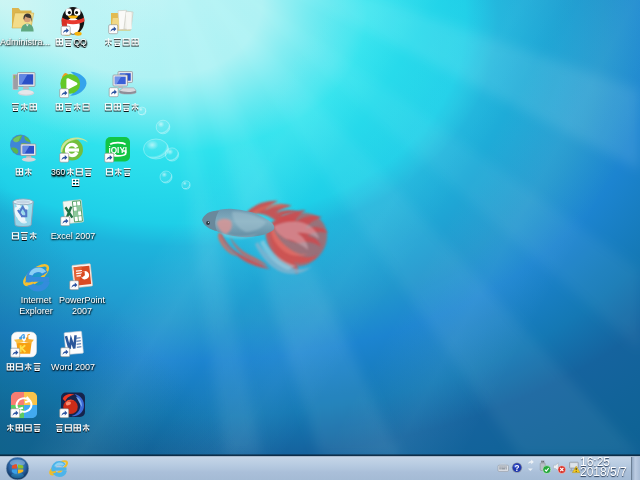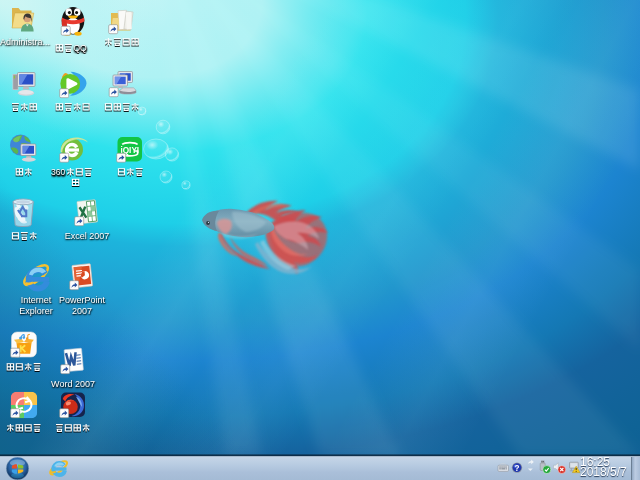--- a/index.html
+++ b/index.html
@@ -174,21 +174,21 @@
     <circle cx="12.8" cy="10.3" r="1.35" fill="#101010"></circle>
     <circle cx="19.2" cy="10.3" r="1.35" fill="#101010"></circle>
     <path d="M11.8,13.3 C13,12.6 19,12.6 20.2,13.3 C20.6,14.2 18.8,15.6 16,15.6 C13.2,15.6 11.4,14.2 11.8,13.3 Z" fill="#f8b30a"></path>
     <path d="M6.4,14.4 C9.3,17.9 22.7,17.9 25.6,14.4 L26.2,18 C21.6,21.6 10.4,21.6 5.8,18 Z" fill="#e8392e"></path>
     <path d="M6.6,16.5 C5.6,19.5 5.9,22.5 7.4,25.3 L11.6,24 C10.5,21.5 10.2,19.3 10.5,17.6 Z" fill="#d92f24"></path>
     <ellipse cx="11" cy="29" rx="3.2" ry="1.7" fill="#f8b30a"></ellipse>
     <ellipse cx="20.5" cy="29" rx="3.2" ry="1.7" fill="#f8b30a"></ellipse>
           </g>
     <use href="#badge" transform="translate(4,21)"></use>
    </svg>
-   <div class="lbl" style="margin-top:6px">
+   <div class="lbl" style="margin-top:0">
           <svg class="zh" width="36" height="10" viewBox="0 0 36 10">
             <use href="#h2"></use>
             <use href="#h3" x="8.9"></use>
             <text x="18.5" y="8" font-size="8.5" fill="#fff" font-family="Liberation Sans">QQ</text>
           </svg>
         </div>
   </div>
   <div class="ic" style="left:98px;top:5px">
    <svg class="isvg" width="32" height="32" viewBox="0 0 32 32">
     <path d="M5,8 L12,8 L14,10.5 L24.5,10.5 L24.5,25.5 L5,25.5 Z" fill="#e2bb50"></path>
@@ -299,21 +299,21 @@
    <div class="lbl">
           <svg class="zh" width="44" height="21" viewBox="0 0 44 21">
             <text x="0" y="8" font-size="8.5" fill="#fff" font-family="Liberation Sans">360</text>
             <use href="#h4" x="15"></use>
             <use href="#h1" x="23.9"></use>
             <use href="#h3" x="32.8"></use>
             <use href="#h2" x="20.2" y="10.5"></use>
           </svg>
         </div>
   </div>
-  <div class="ic" style="left:106px;top:133px">
+  <div class="ic" style="left:94px;top:133px">
    <svg class="isvg" width="32" height="32" viewBox="0 0 32 32">
     <rect x="3.5" y="4" width="24.5" height="24.5" rx="5" fill="#12c545"></rect>
     <path d="M8.2,11.4 C10.8,9 21.2,9 23.6,11.5" fill="none" stroke="#fff" stroke-width="1.7"></path>
     <path d="M8.2,21.1 C10.8,23.5 21.2,23.5 23.6,21 V18 H20.5" fill="none" stroke="#fff" stroke-width="1.7"></path>
     <text x="15.8" y="19.6" font-size="8.2" font-weight="bold" fill="#fff" text-anchor="middle" font-family="Liberation Sans">iQIYI</text>
     <use href="#badge" transform="translate(2.5,20)"></use>
    </svg>
    <div class="lbl">
           <svg class="zh" width="27" height="10" viewBox="0 0 27 10">
             <use href="#h1"></use>
@@ -340,21 +340,21 @@
           </g>
    </svg>
    <div class="lbl">
           <svg class="zh" width="27" height="10" viewBox="0 0 27 10">
             <use href="#h1"></use>
             <use href="#h3" x="8.9"></use>
             <use href="#h4" x="17.8"></use>
           </svg>
         </div>
   </div>
-  <div class="ic" style="left:63px;top:197px">
+  <div class="ic" style="left:49px;top:197px">
    <svg class="isvg" width="32" height="32" viewBox="0 0 32 32">
     <g transform="rotate(-6 16 15)">
      <rect x="7" y="3.5" width="18.5" height="22.5" rx="1" fill="#f2f6f0" stroke="#c2cec0" stroke-width="0.6"></rect>
      <rect x="16.5" y="4.5" width="8" height="20.5" fill="#fff" stroke="#4a9a5e" stroke-width="0.9"></rect>
      <path d="M16.5,9.5 H24.5 M16.5,14.5 H24.5 M16.5,19.5 H24.5 M20.5,4.5 V25" stroke="#57a86b" stroke-width="0.8"></path>
      <rect x="20.5" y="9.5" width="4" height="5" fill="#8cc79a"></rect>
      <rect x="16.5" y="14.5" width="4" height="5" fill="#8cc79a"></rect>
      <path d="M9,9.5 L14.8,20.5 M14.8,9.5 L9,20.5" stroke="#1f7144" stroke-width="2.4"></path>
     </g>
     <use href="#badge" transform="translate(3.5,19.5)"></use>
@@ -409,21 +409,21 @@
    </svg>
    <div class="lbl">
           <svg class="zh" width="36" height="10" viewBox="0 0 36 10">
             <use href="#h2"></use>
             <use href="#h1" x="8.9"></use>
             <use href="#h4" x="17.8"></use>
             <use href="#h3" x="26.7"></use>
           </svg>
         </div>
   </div>
-  <div class="ic" style="left:49px;top:346px">
+  <div class="ic" style="left:49px;top:329px">
    <svg class="isvg" width="32" height="31" viewBox="0 0 32 31">
     <g transform="rotate(-5 16 14)">
      <rect x="8" y="3" width="17.5" height="22" rx="1" fill="#fdfdfd" stroke="#c4cbd8" stroke-width="0.6"></rect>
      <path d="M9.6,6.5 L12,19.5 L14.4,10.5 L16.8,19.5 L19.2,6.5" fill="none" stroke="#2b579a" stroke-width="2.5"></path>
      <g stroke="#3a66a8" stroke-width="1.1">
               <path d="M19.5,9.5 H24 M19.5,12.5 H24 M19.5,15.5 H24 M19.5,18.5 H24"></path>
             </g>
     </g>
     <use href="#badge" transform="translate(3.5,18.5)"></use>
    </svg>

